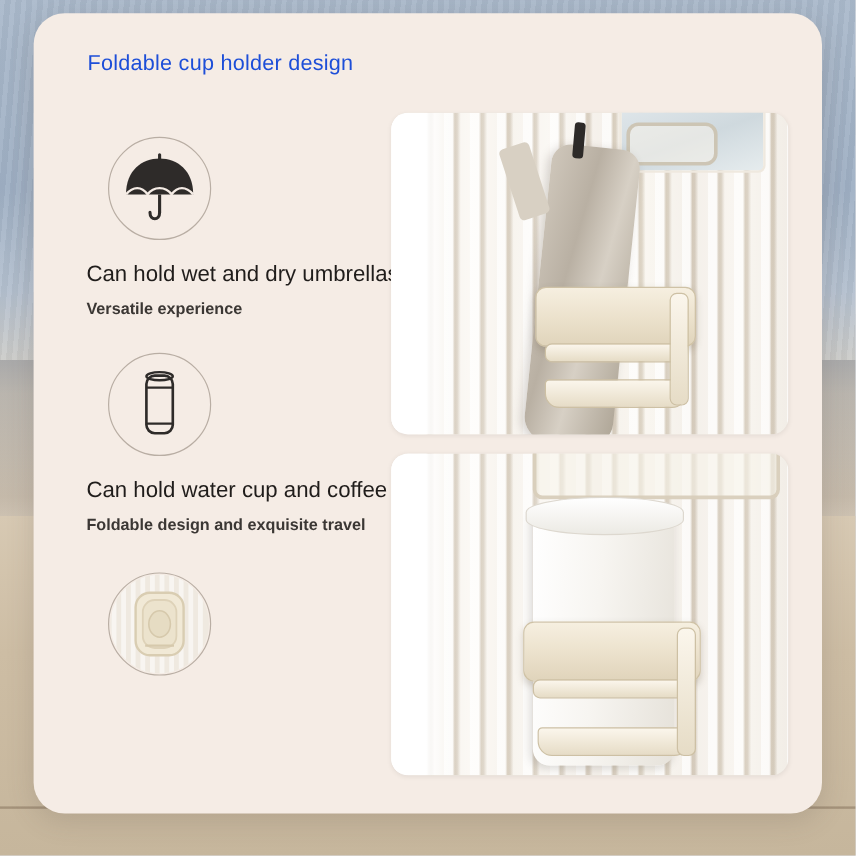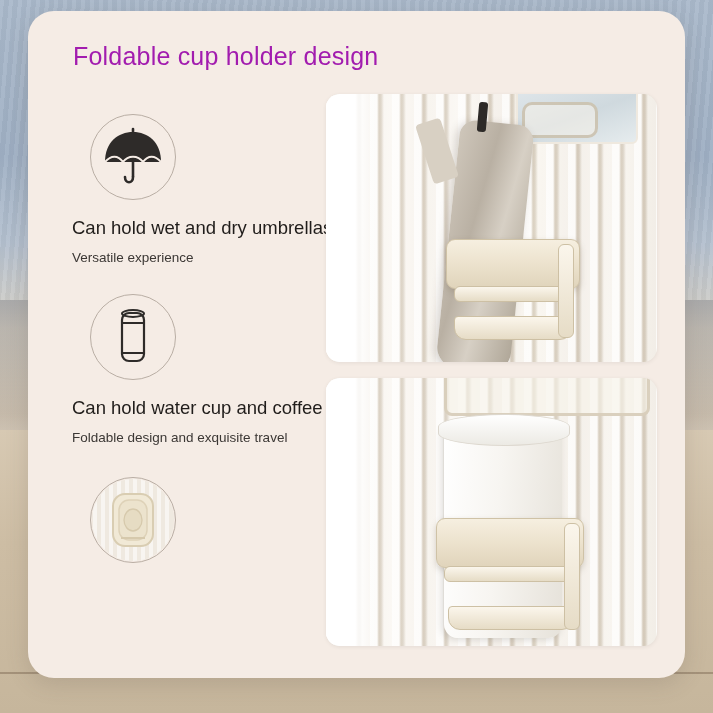--- a/index.html
+++ b/index.html
@@ -67,22 +67,22 @@
     height: 667px;
     background: #f5ece5;
     border-radius: 26px;
     box-shadow: 0 6px 22px rgba(90, 80, 70, 0.18);
     overflow: hidden;
   }
   .title {
     position: absolute;
     left: 45px;
     top: 31px;
-    font-size: 25px;
-    color: #a21caf;
+    font-size: 18px;
+    color: #1d4ed8;
     letter-spacing: .2px;
     white-space: nowrap;
   }
 
   
   .feature {
     position: absolute;
     left: 44px;
     width: 300px;
   }
@@ -101,20 +101,21 @@
     margin-top: 17px;
     font-size: 18.5px;
     color: #201d1b;
     white-space: nowrap;
   }
   .feature .sub {
     margin-top: 11px;
     font-size: 13.5px;
     color: #3b3734;
     white-space: nowrap;
+    font-weight: bold;
   }
   #feature-0 { top: 103px; }
   #feature-1 { top: 283px; }
   #feature-2 { top: 466px; }
 
   
   .photo {
     position: absolute;
     border-radius: 14px;
     overflow: hidden;

